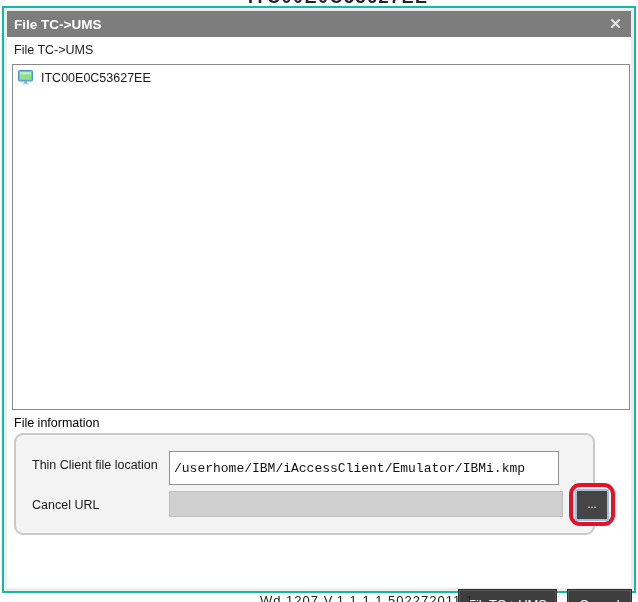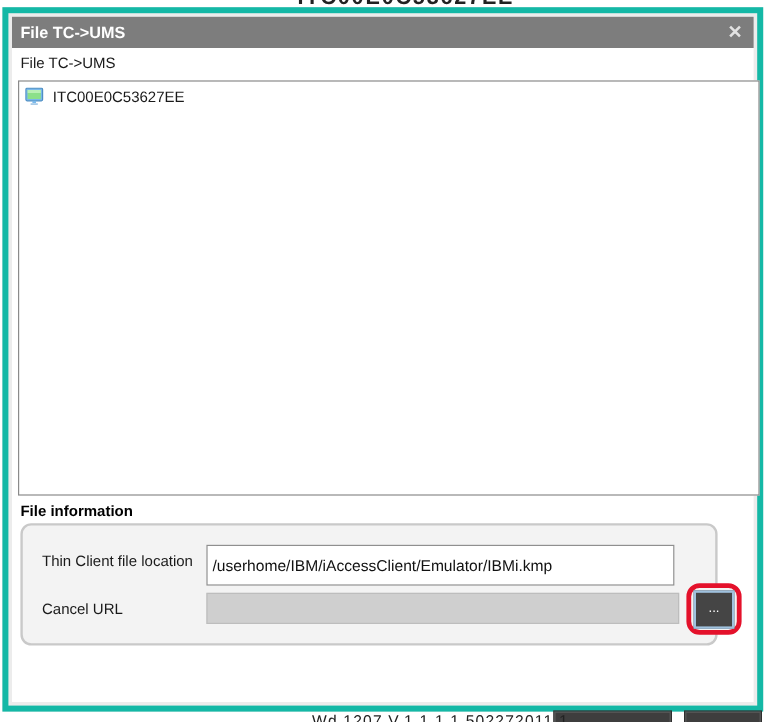--- a/index.html
+++ b/index.html
@@ -23,21 +23,21 @@
     position: absolute; left: 260px; top: 593px; width: 220px; height: 9px;
     overflow: hidden;
   }
   .bg-strip-bottom span {
     display: block; font-size: 13px; letter-spacing: 1px; color: #222;
   }
   
   .dialog {
     position: absolute; left: 2px; top: 6px; width: 634px; height: 587px;
     background: #ececec;
-    border: 5px solid #14b8a6;
+    border: 2px solid #14b8a6;
   }
   .titlebar {
     position: absolute; left: 3px; top: 3px; right: 3px; height: 26px;
     background: #7d7d7d;
     display: flex; align-items: center;
     padding: 0 6px 0 7px;
   }
   .titlebar .title {
     color: #ffffff; font-weight: bold; font-size: 13.5px;
   }
@@ -63,39 +63,39 @@
     overflow: hidden;
   }
   .list-item {
     display: flex; align-items: center; gap: 7px;
     padding: 5px 5px;
     font-size: 12.5px; color: #1a1a1a;
   }
   .tc-icon { width: 16px; height: 15px; flex: 0 0 auto; }
   .groupbox-label {
     position: absolute; left: 7px; top: 379px;
-    font-size: 12.5px; font-weight: bold; color: #000;
+    font-size: 12.5px; font-weight: normal; color: #000;
   }
   .groupbox {
     position: absolute; left: 7px; top: 396px; width: 581px; height: 102px;
     background: #f3f3f3;
     border: 2px solid #c9c9c9;
     border-radius: 9px;
   }
   .field-label {
     position: absolute; left: 16px;
     font-size: 12.5px; color: #1a1a1a;
   }
   .field-label.row1 { top: 23px; }
   .field-label.row2 { top: 63px; }
   .text-input {
     position: absolute; left: 153px; top: 16px; width: 390px; height: 26px;
     border: 1px solid #8f8f8f;
     background: #ffffff;
-    font-family: Liberation Sans, sans-serif;
+    font-family: Liberation Mono, monospace;
     font-size: 13px; color: #111;
     padding: 16px 4px;
   }
   .text-input-disabled {
     position: absolute; left: 153px; top: 56px; width: 394px; height: 26px;
     border: 1px solid #bdbdbd;
     background: #cfcfcf;
   }
   .browse-highlight {
     position: absolute; left: 553px; top: 48px; width: 46px; height: 43px;

